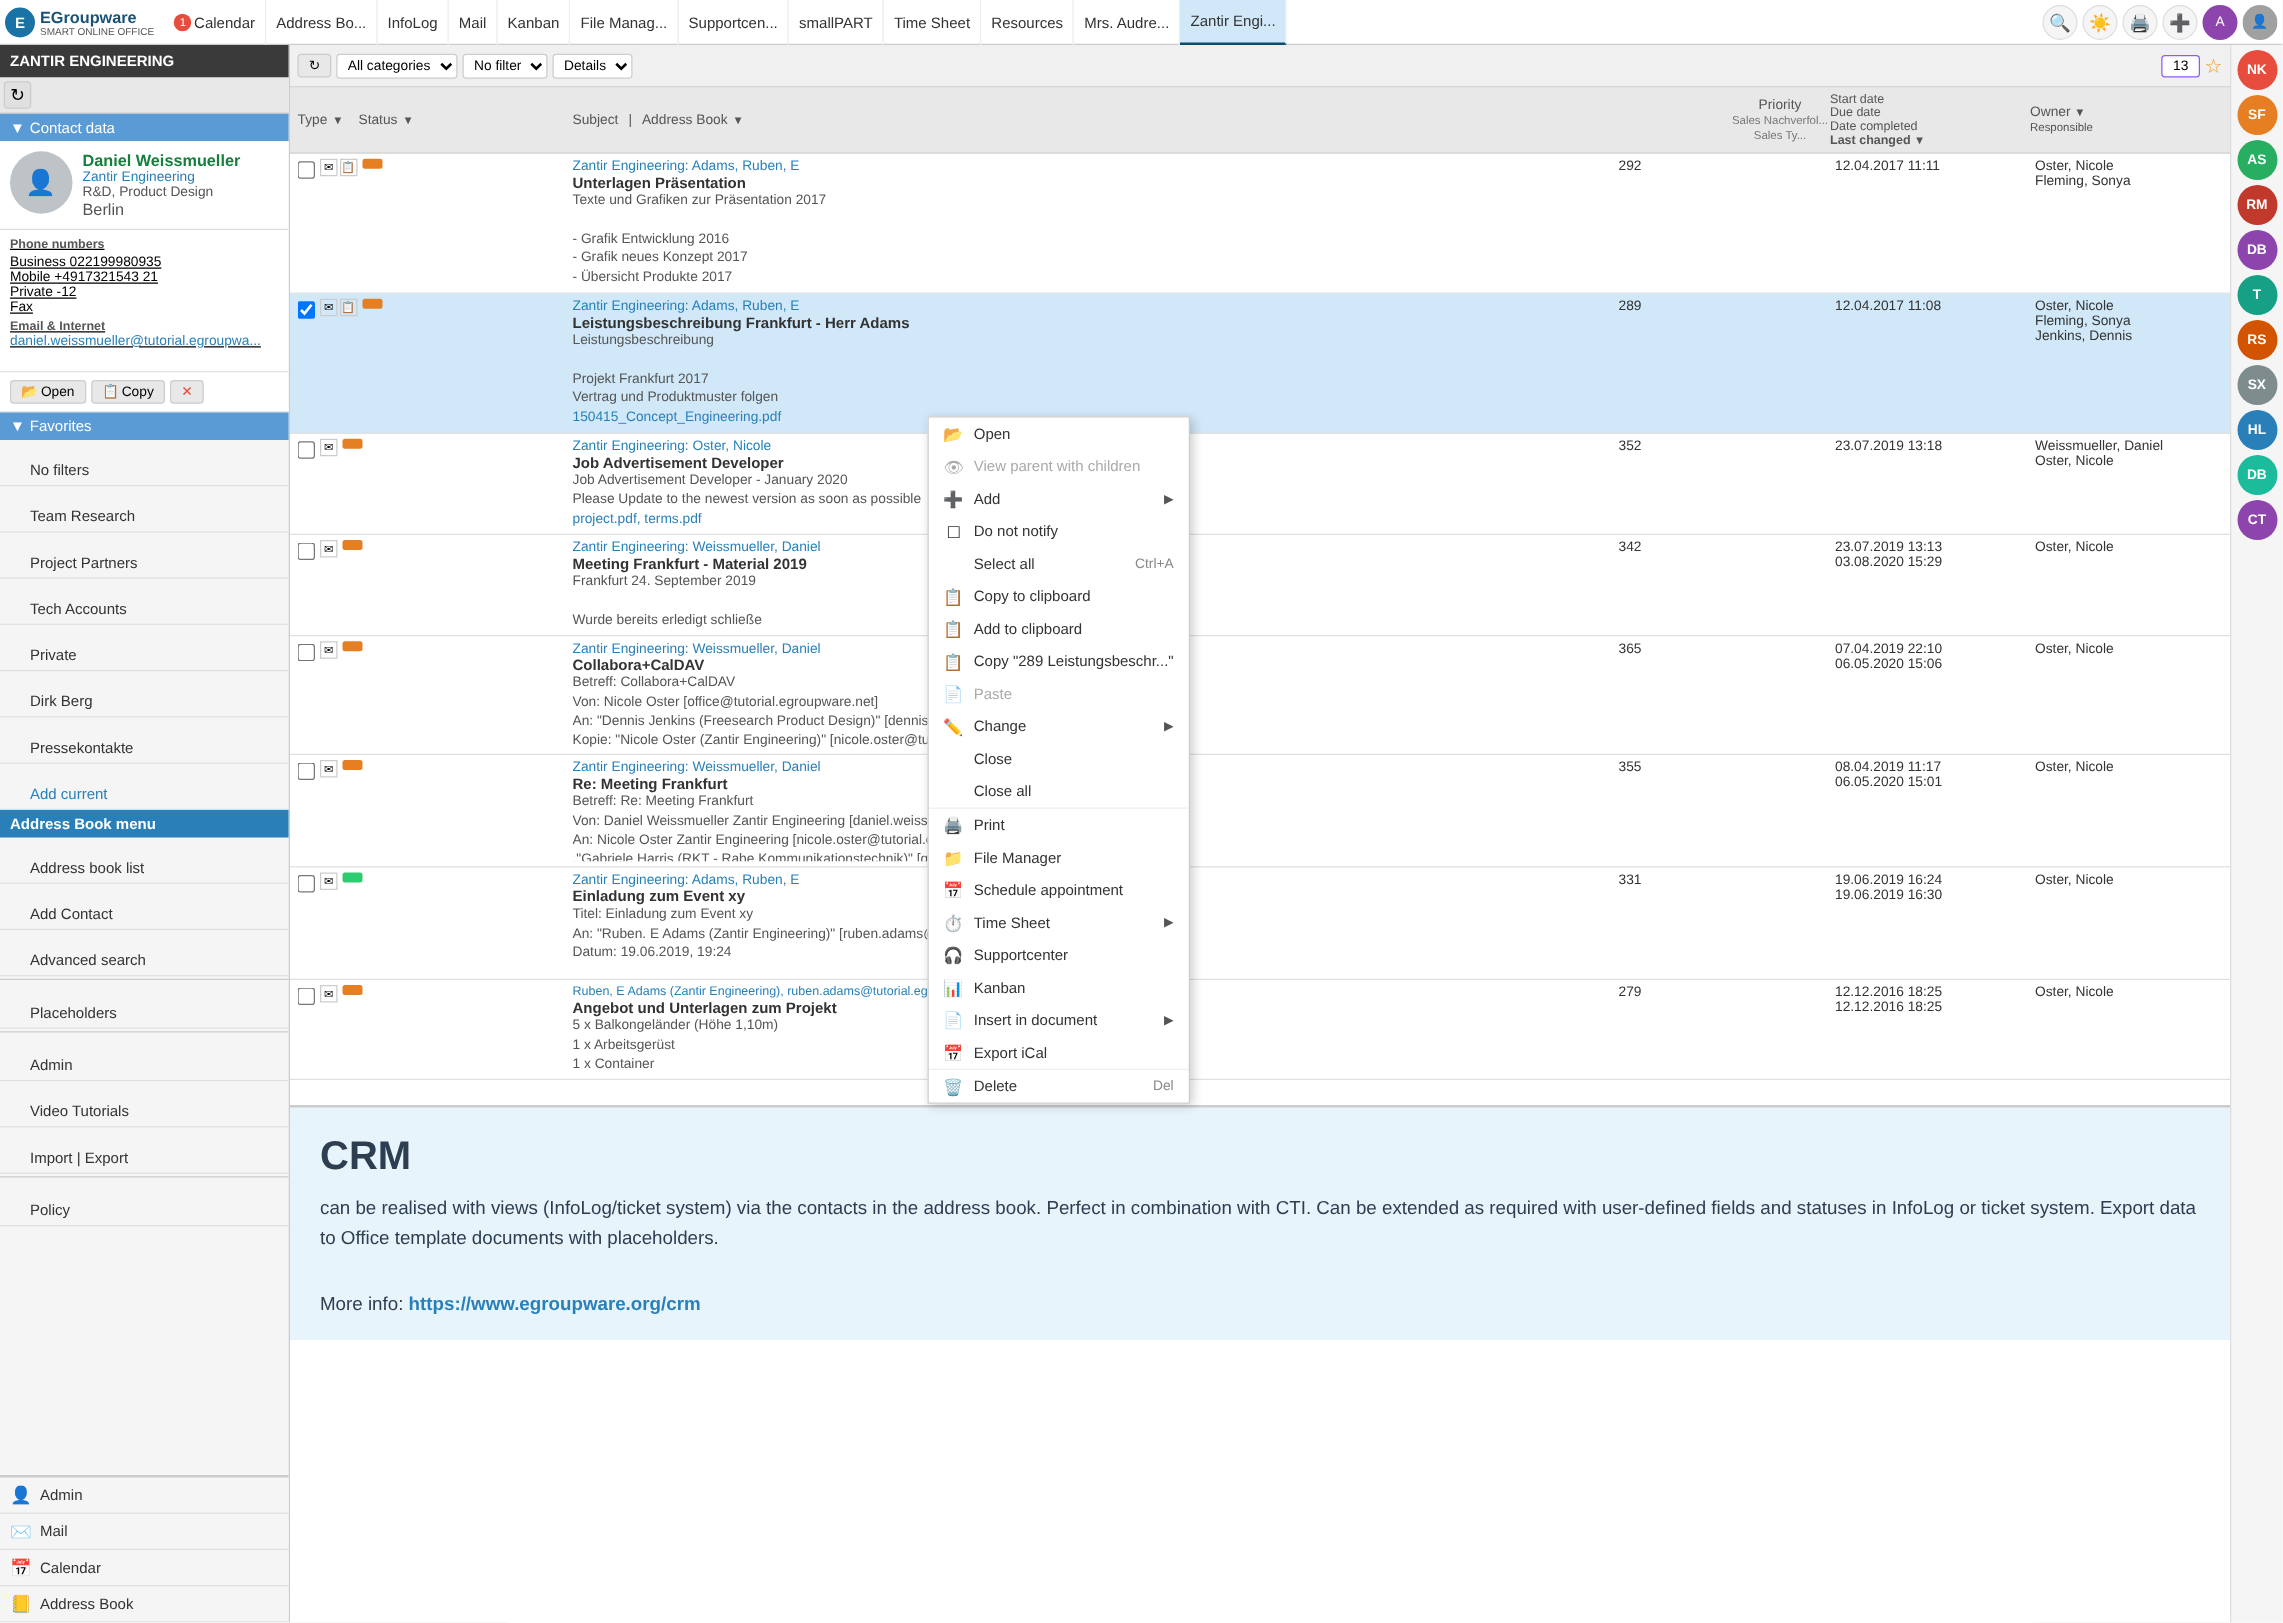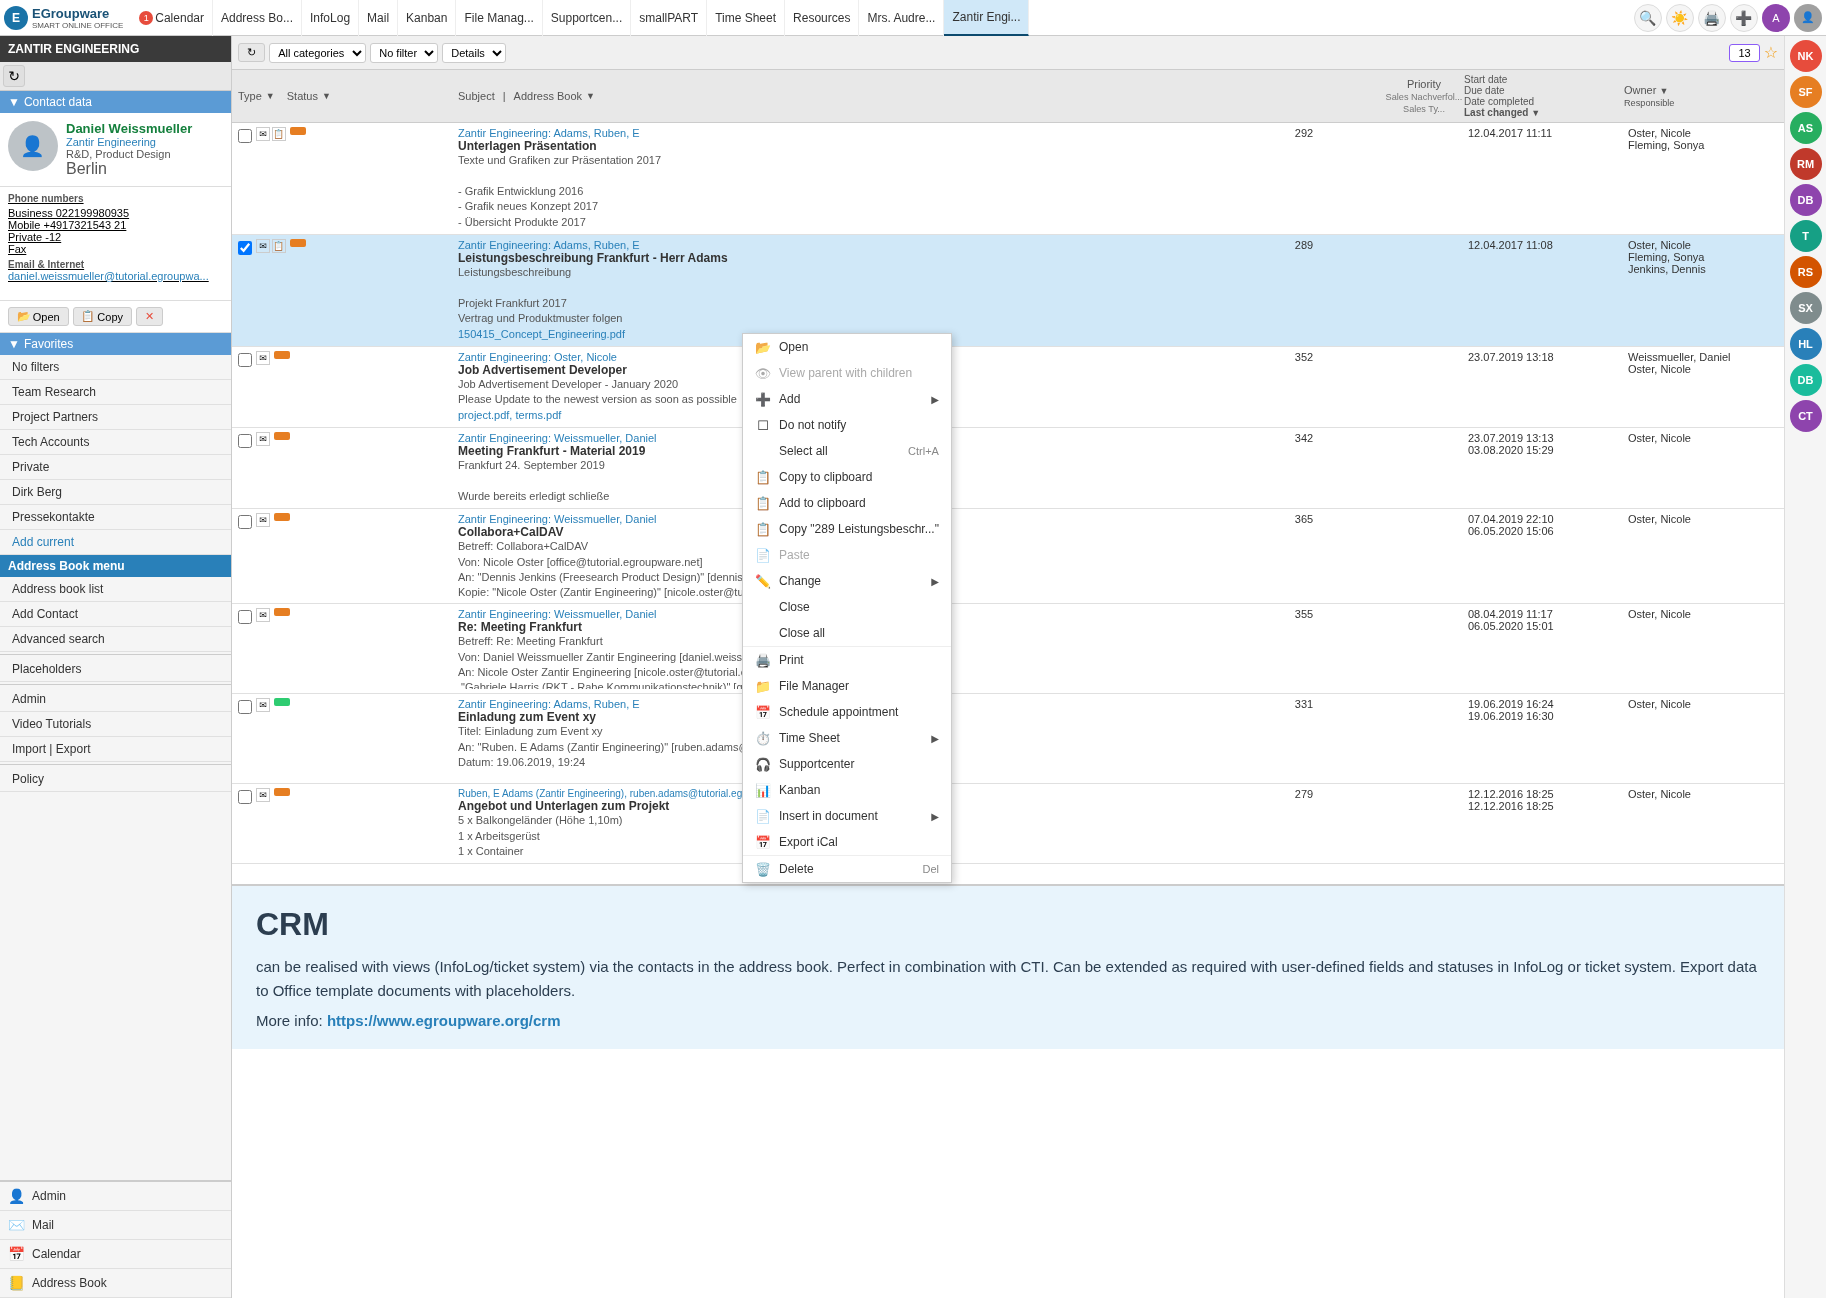--- a/index.html
+++ b/index.html
@@ -16,29 +16,29 @@
     .nav-avatar { width: 28px; height: 28px; border-radius: 50%; background: #8e44ad; color: white; display: flex; align-items: center; justify-content: center; font-size: 11px; cursor: pointer; }
 
     
     .main-layout { display: flex; height: calc(1298px - 36px); }
 
     
     .sidebar { width: 232px; background: #f5f5f5; border-right: 1px solid #ccc; display: flex; flex-direction: column; overflow-y: auto; flex-shrink: 0; }
     .sidebar-header { background: #3a3a3a; color: white; padding: 6px 8px; font-size: 12px; font-weight: bold; }
     .sidebar-section-title { background: #5b9bd5; color: white; padding: 4px 8px; font-size: 12px; cursor: pointer; display: flex; align-items: center; }
     .sidebar-section-title .arrow { margin-right: 4px; }
-    .sidebar-item { padding: 5px 12px; font-size: 12px; color: #333; cursor: pointer; border-bottom: 1px solid #e0e0e0; }
+    .sidebar-item { padding: 5px 24px; font-size: 12px; color: #333; cursor: pointer; border-bottom: 1px solid #e0e0e0; margin-top: 12px; }
     .sidebar-contact { padding: 8px; background: #fff; border-bottom: 1px solid #ddd; }
     .contact-row { display: flex; align-items: flex-start; gap: 8px; }
     .contact-avatar { width: 50px; height: 50px; background: #bdc3c7; border-radius: 50%; display: flex; align-items: center; justify-content: center; font-size: 20px; flex-shrink: 0; }
     .contact-info { font-size: 11px; color: #333; }
     .contact-name { font-weight: bold; font-size: 13px; color: #15803d; }
     .contact-company { color: #2980b9; font-size: 11px; }
     .contact-role { color: #555; font-size: 11px; }
-    .contact-city { color: #555; font-size: 16px; }
+    .contact-city { color: #555; font-size: 13px; }
     .phone-section { padding: 6px 8px; background: #fff; border-bottom: 1px solid #ddd; text-decoration: underline; }
     .contact-actions { display: flex; gap: 4px; padding: 6px 8px; background: #fff; border-bottom: 1px solid #ddd; }
     .contact-btn { padding: 2px 8px; background: #e8e8e8; border: 1px solid #ccc; border-radius: 3px; cursor: pointer; font-size: 11px; display: flex; align-items: center; gap: 2px; }
     .contact-btn.red { color: #e74c3c; }
     .favorites-section { background: #5b9bd5; color: white; padding: 4px 8px; font-size: 12px; cursor: pointer; display: flex; align-items: center; }
     .sidebar-divider { height: 1px; background: #ccc; margin: 2px 0; }
     .sidebar-section-blue { background: #2980b9; color: white; padding: 4px 8px; font-size: 12px; font-weight: bold; }
     .bottom-nav-item { display: flex; align-items: center; gap: 6px; padding: 5px 8px; cursor: pointer; border-bottom: 1px solid #e0e0e0; color: #333; font-size: 12px; }
     .bottom-nav-icon { width: 18px; height: 18px; display: flex; align-items: center; justify-content: center; font-size: 14px; }
 
@@ -89,21 +89,21 @@
     .ctx-item.disabled { color: #aaa; cursor: default; }
     .ctx-item.separator-before { border-top: 1px solid #eee; }
     .ctx-icon { width: 16px; height: 16px; display: flex; align-items: center; justify-content: center; font-size: 13px; }
     .ctx-shortcut { margin-left: auto; color: #888; font-size: 11px; }
     .ctx-arrow { margin-left: auto; font-size: 10px; color: #555; }
     .ctx-item.orange-icon .ctx-icon { color: #e67e22; }
 
     
     .crm-section { background: #e8f4fc; padding: 20px 24px; border-top: 2px solid #ccc; }
     .crm-title { font-size: 32px; font-weight: bold; color: #2c3e50; margin-bottom: 12px; }
-    .crm-desc { font-size: 15px; color: #2c3e50; line-height: 1.6; margin-bottom: 9px; }
+    .crm-desc { font-size: 15px; color: #2c3e50; line-height: 1.6; margin-bottom: 32px; }
     .crm-link { font-size: 15px; color: #2c3e50; }
     .crm-link a { font-weight: bold; color: #2980b9; text-decoration: none; }
 
     
     .right-sidebar { width: 42px; background: #f5f5f5; border-left: 1px solid #ddd; display: flex; flex-direction: column; align-items: center; padding: 4px 0; gap: 4px; overflow-y: auto; flex-shrink: 0; }
     .rs-avatar { width: 32px; height: 32px; border-radius: 50%; display: flex; align-items: center; justify-content: center; font-size: 11px; font-weight: bold; color: white; cursor: pointer; flex-shrink: 0; }
   </style>
 </head>
 <body>
 

